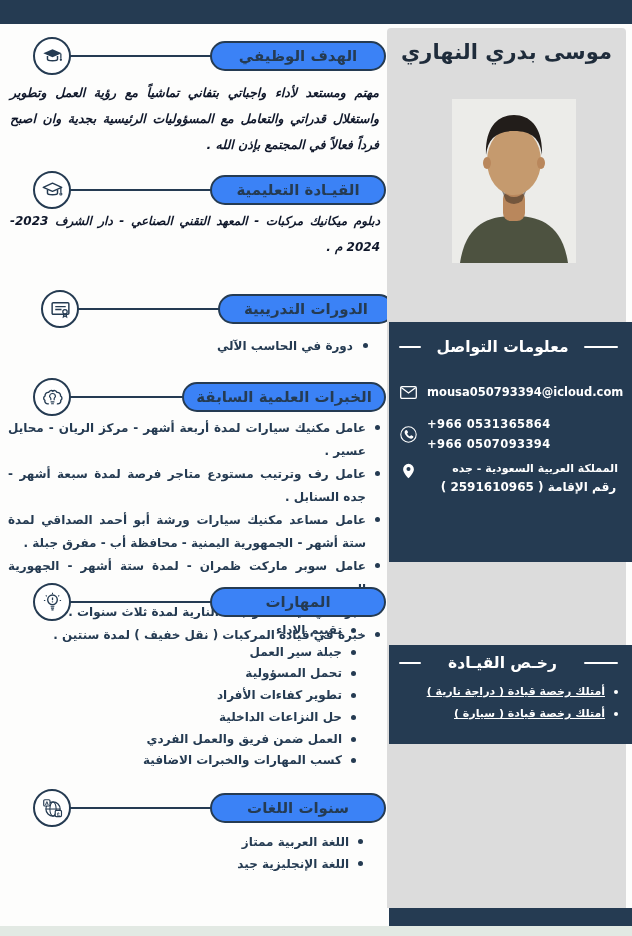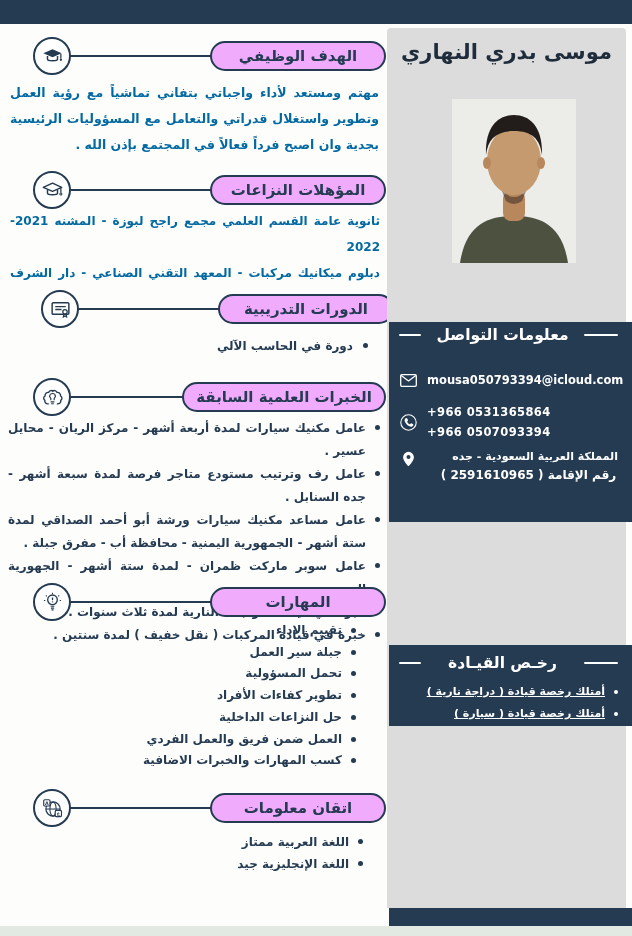--- a/index.html
+++ b/index.html
@@ -9,22 +9,22 @@
   .paper { position:absolute; top:0; left:0; width:632px; height:926px; background:#fdfdfc; }
 
   
   .topband { position:absolute; top:0; left:0; width:632px; height:24px; background:#253b52; }
 
   
   .sidebar-gray { position:absolute; left:387px; top:28px; width:239px; height:880px; background:#dcdcdc; border-radius:4px 4px 0 0; }
   .side-name { position:absolute; left:387px; top:40px; width:239px; text-align:center; font-size:21px; font-weight:bold; color:#1f2c3b; direction:rtl; }
   .photo { position:absolute; left:452px; top:99px; width:124px; height:164px; background:#ecece9; overflow:hidden; }
   .navy-block { position:absolute; left:389px; width:243px; background:#253b52; color:#fff; direction:rtl; }
-  .contact-block { top:322px; height:200px; padding:4px 14px 0 10px; }
-  .license-block { top:645px; height:81px; padding:9px 14px 0 10px; }
+  .contact-block { top:322px; height:240px; padding:16px 14px 0 10px; }
+  .license-block { top:645px; height:99px; padding:9px 14px 0 10px; }
   .bottomstrip { position:absolute; left:389px; top:908px; width:243px; height:18px; background:#253b52; }
 
   .side-header { display:flex; align-items:center; gap:9px; }
   .side-header .hline { height:2px; background:#fff; border-radius:2px; }
   .side-header .hline.r { width:22px; }
   .side-header .hline.l { width:34px; }
   .side-header .htxt { font-size:15.5px; font-weight:bold; letter-spacing:.5px; white-space:nowrap; flex:1; text-align:center; }
 
   .c-row { display:flex; align-items:center; gap:10px; direction:ltr; }
   .c-row.mail { margin-top:29px; }
@@ -38,24 +38,24 @@
   .loc-line2 { font-size:12px; font-weight:bold; text-align:center; line-height:20px; padding-left:14px; }
 
   .side-list { list-style:none; margin-top:9px;text-decoration:underline; }
   .side-list li { position:relative; font-size:11px; font-weight:bold; line-height:22px; padding-right:13px; text-align:right; }
   .side-list li::before { content:""; position:absolute; right:0; top:9px; width:4px; height:4px; border-radius:50%; background:#fff; }
 
   
   .sec-header { position:absolute; left:0; width:386px; display:flex; align-items:center; padding-left:33px; }
   .sec-icon { width:38px; height:38px; flex:none; border:2px solid #253b52; border-radius:50%; background:#fff; display:flex; align-items:center; justify-content:center; position:relative; z-index:1; }
   .sec-line { flex:1; height:2px; background:#253b52; margin:0 -2px; }
-  .sec-pill { width:176px; flex:none; height:30px; border:2px solid #253b52; border-radius:16px; background:#f0abfc; display:flex; align-items:center; justify-content:center; font-size:15px; font-weight:bold; color:#253b52; direction:rtl; }
+  .sec-pill { width:176px; flex:none; height:30px; border:2px solid #253b52; border-radius:16px; background:#3b82f6; display:flex; align-items:center; justify-content:center; font-size:15px; font-weight:bold; color:#253b52; direction:rtl; }
   .sec-pill.wide { width:204px; }
 
-  .body-text { position:absolute; direction:rtl; color:#0369a1; font-weight:bold; }
+  .body-text { position:absolute; direction:rtl; color:#0f172a; font-weight:bold;font-style:italic; }
   .objective-text { top:80px; left:10px; width:369px; font-size:12.5px; line-height:26px; text-align:justify; }
   .edu-text { top:208px; left:10px; width:370px; font-size:12px; line-height:26px; text-align:justify; }
 
   .m-list { list-style:none; position:absolute; direction:rtl; color:#253b52; font-weight:bold; }
   .m-list li { position:relative; text-align:right; }
   .m-list li::before { content:""; position:absolute; right:0; top:8px; width:5px; height:5px; border-radius:50%; background:#253b52; }
   .training-list { top:335px; left:8px; width:360px; font-size:12px; }
   .training-list li { line-height:22px; padding-right:15px; }
   .exp-list { top:417px; left:8px; width:372px; font-size:12px; }
   .exp-list li { line-height:23px; padding-right:14px; text-align:justify; }
@@ -91,24 +91,23 @@
     <div class="sec-header" style="top:171px;">
       <div class="sec-icon">
         <svg width="23" height="23" viewBox="0 0 22 22">
           <path d="M11 4 2.2 8l8.8 3.8L19.8 8z" fill="none" stroke="#253b52" stroke-width="1.4" stroke-linejoin="round"></path>
           <path d="M6.2 10.6v3.1c0 1.9 9.6 1.9 9.6 0v-3.1" fill="none" stroke="#253b52" stroke-width="1.4"></path>
           <path d="M19 8.6v4.6" stroke="#253b52" stroke-width="1.2"></path>
           <circle cx="19" cy="14.4" r="1" fill="none" stroke="#253b52"></circle>
         </svg>
       </div>
       <div class="sec-line"></div>
-      <div class="sec-pill">المؤهلات النزاعات</div>
+      <div class="sec-pill">القيـادة التعليمية</div>
     </div>
     <div class="body-text edu-text">
-      <div>ثانوية عامة القسم العلمي مجمع راجح لبوزة - المشنه 2021-2022</div>
       <div>دبلوم ميكانيك مركبات - المعهد التقني الصناعي - دار الشرف 2023-2024 م .</div>
     </div>
 
     <div class="sec-header" style="top:290px;margin-left:8px;">
       <div class="sec-icon">
         <svg width="23" height="23" viewBox="0 0 22 22">
           <rect x="3" y="4.5" width="16" height="11" rx="1" fill="none" stroke="#253b52" stroke-width="1.4"></rect>
           <path d="M6 8.2h10M6 11h6" stroke="#253b52" stroke-width="1.2"></path>
           <circle cx="15.3" cy="13.2" r="2.1" fill="#fff" stroke="#253b52" stroke-width="1.2"></circle>
           <path d="M14.3 15l-.6 3.2 1.6-1 1.6 1-.6-3.2" fill="none" stroke="#253b52" stroke-width="1.1"></path>
@@ -170,21 +169,21 @@
           <circle cx="11.5" cy="11.5" r="6.8" fill="none" stroke="#253b52" stroke-width="1.2"></circle>
           <ellipse cx="11.5" cy="11.5" rx="3" ry="6.8" fill="none" stroke="#253b52" stroke-width="1"></ellipse>
           <path d="M4.7 11.5h13.6" stroke="#253b52" stroke-width="1"></path>
           <rect x="2.6" y="2.6" width="6" height="6" rx="1" fill="#fff" stroke="#253b52" stroke-width="1.1"></rect>
           <text x="5.6" y="7.3" font-size="4.6" font-weight="bold" fill="#253b52" text-anchor="middle">A</text>
           <rect x="13.6" y="12.8" width="6" height="6" rx="1" fill="#fff" stroke="#253b52" stroke-width="1.1"></rect>
           <text x="16.6" y="17.5" font-size="4.6" font-weight="bold" fill="#253b52" text-anchor="middle">ع</text>
         </svg>
       </div>
       <div class="sec-line"></div>
-      <div class="sec-pill">اتقان معلومات</div>
+      <div class="sec-pill">سنوات اللغات</div>
     </div>
     <ul class="m-list lang-list">
       <li>اللغة العربية ممتاز</li>
       <li>اللغة الإنجليزية جيد</li>
     </ul>
 
     <div class="sidebar-gray"></div>
 
     <div class="side-name">موسى بدري النهاري</div>
 

